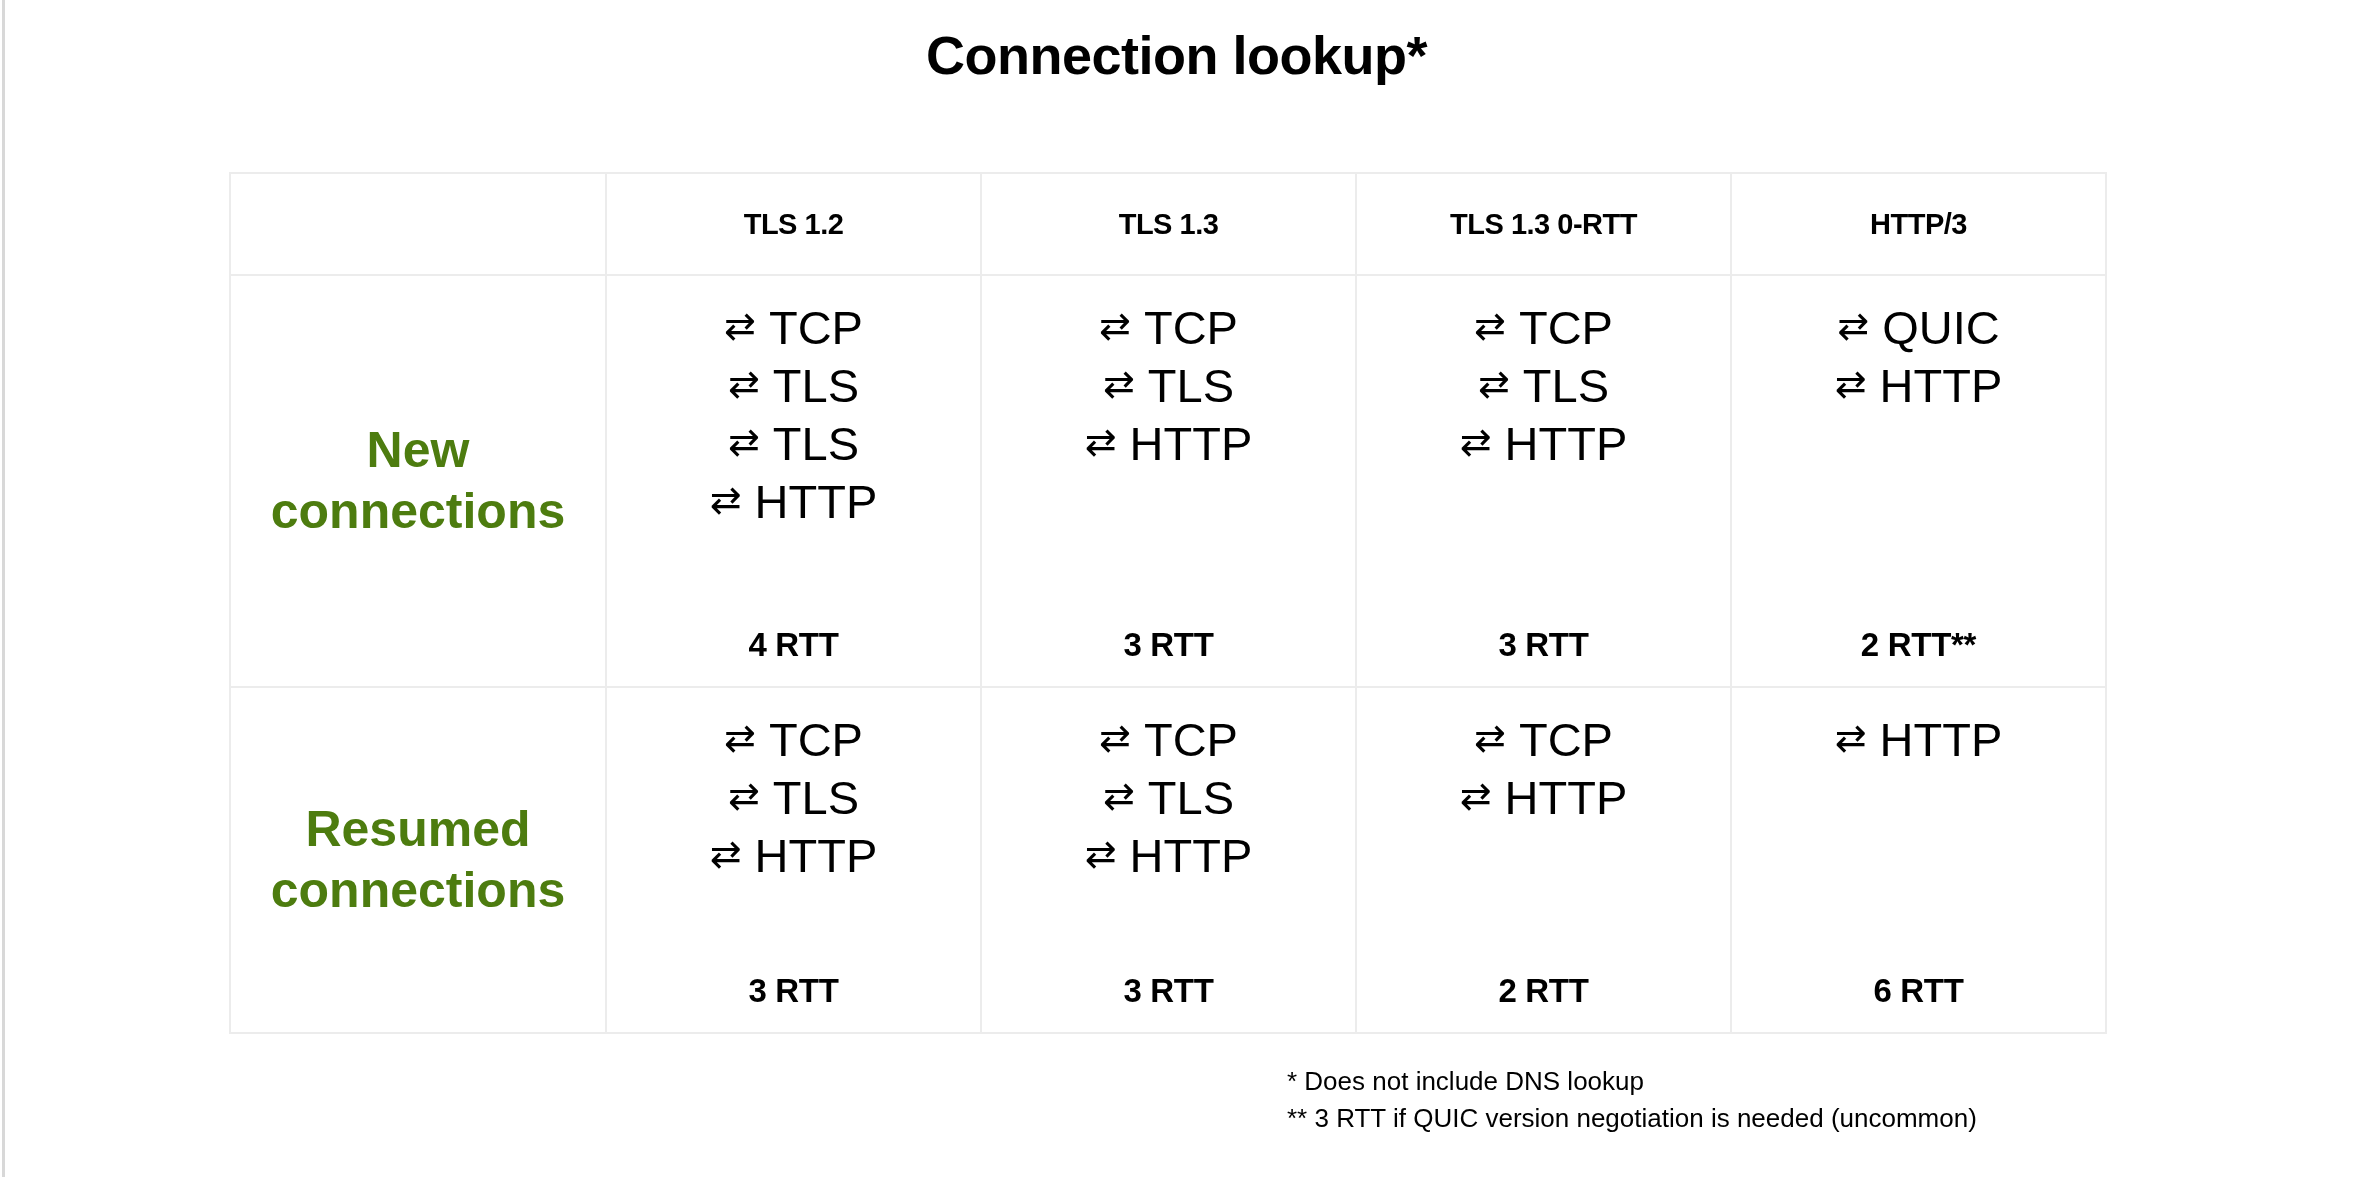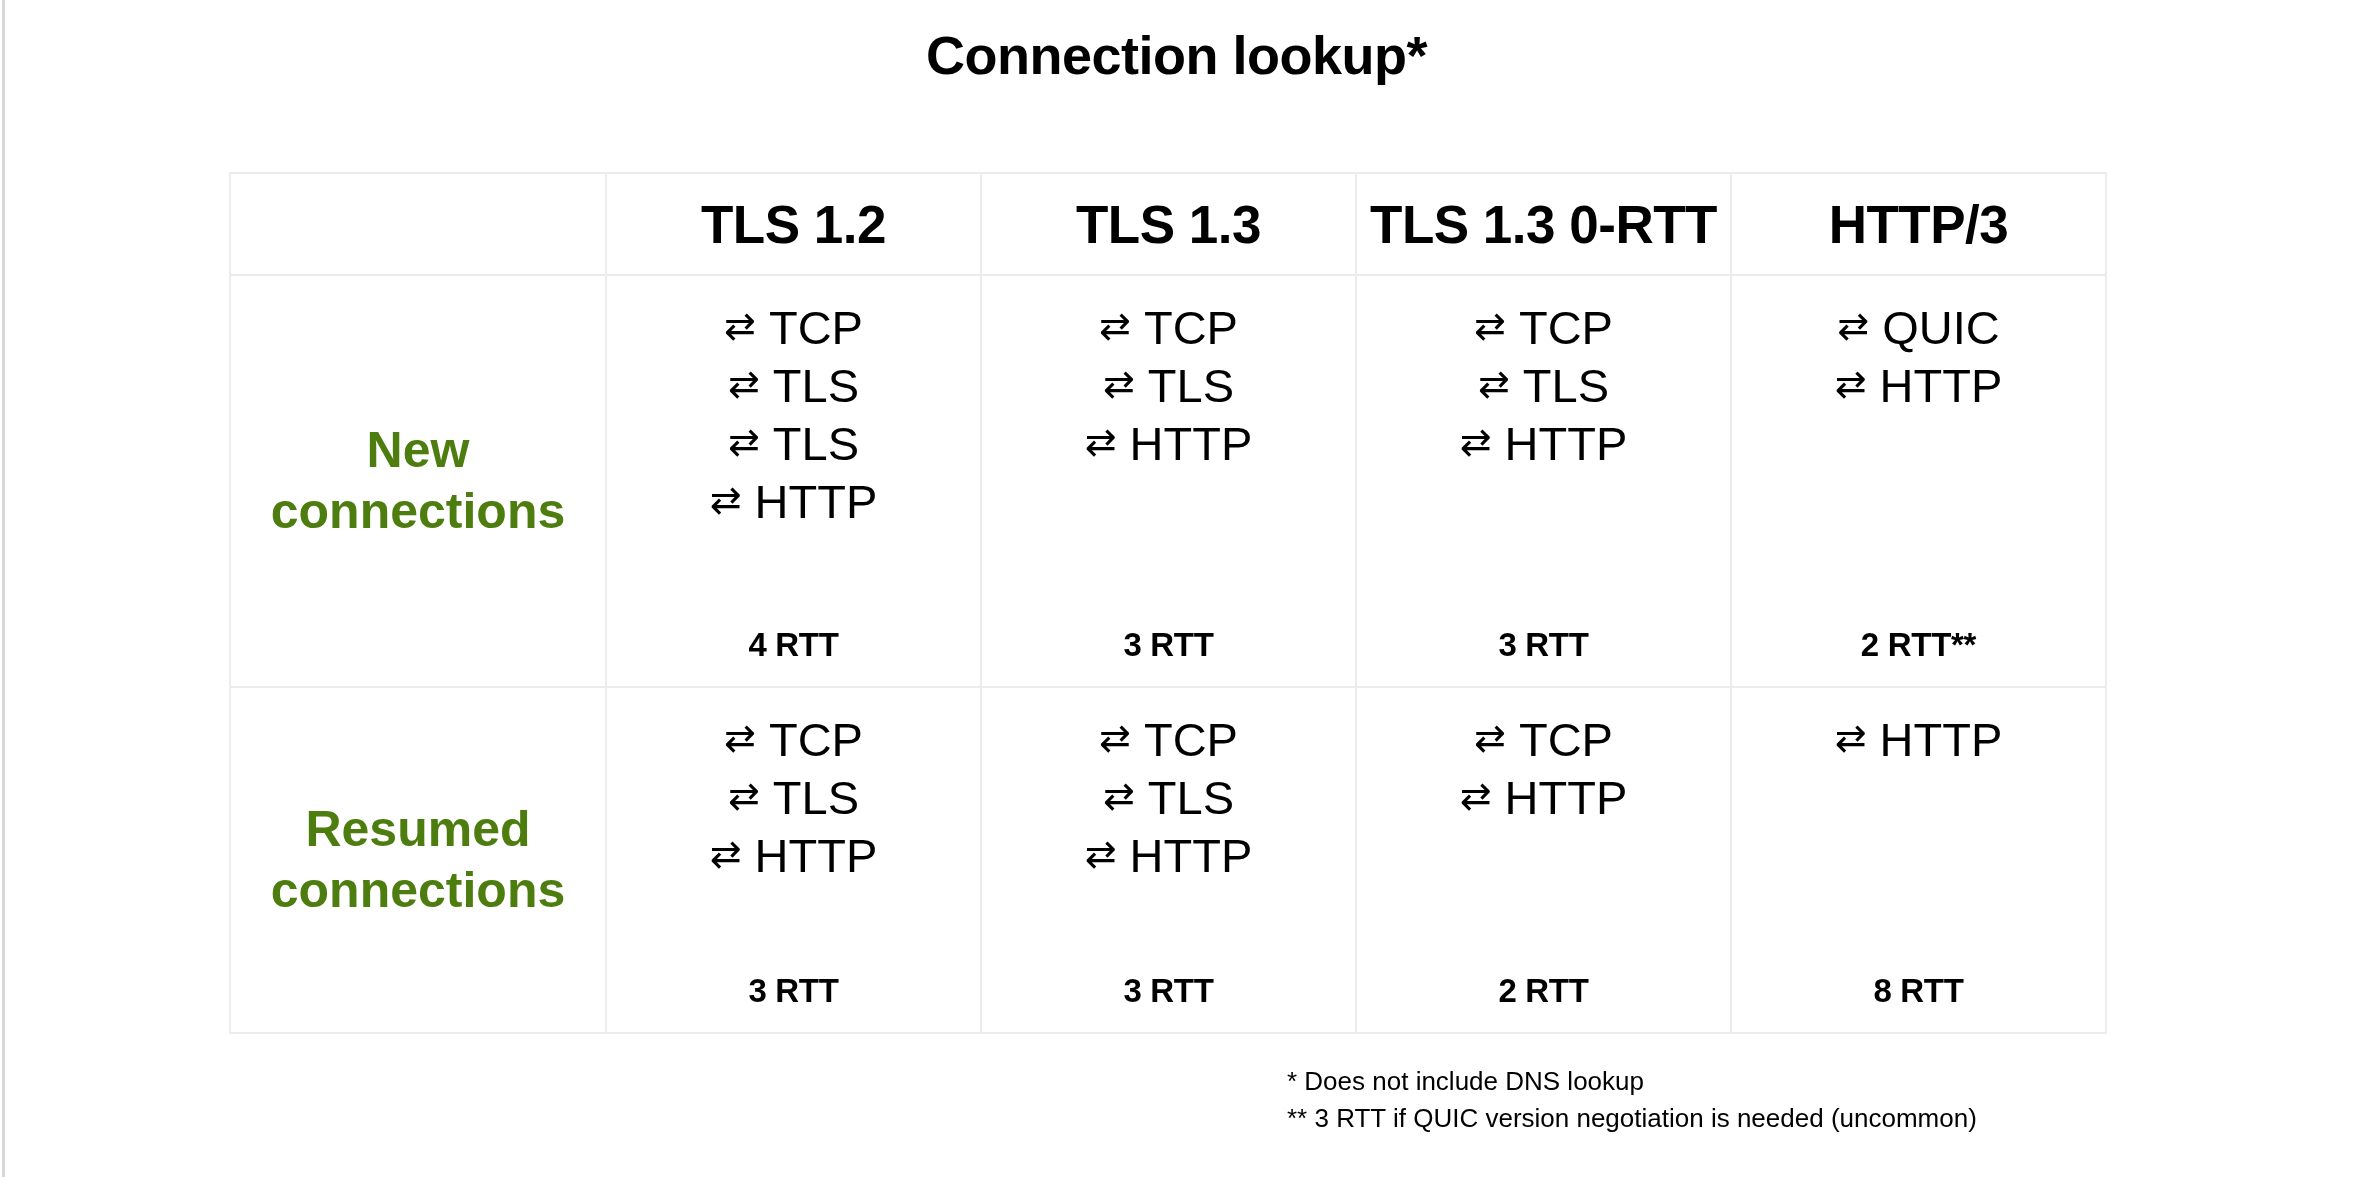--- a/index.html
+++ b/index.html
@@ -64,21 +64,21 @@
     vertical-align: middle;
     background: #fff;
   }
   .col-rowlabel { width: 376px; }
   .col-data     { width: 375px; }
 
   
   .header-row td { height: 100px; }
   .col-header {
     text-align: center;
-    font-size: 53px;
+    font-size: 29px;
     font-weight: bold;
     letter-spacing: -0.5px;
     color: #000;
   }
 
   
   .body-row td { height: 0; }
   .row-label {
     text-align: center;
     font-size: 50px;
@@ -314,21 +314,21 @@
           </div>
         </td>
         <td>
           <div class="cell-inner cell-resumed">
             <div class="step-list">
               <div class="step">
                 <span class="step-arrow">⇄</span>
                 <span class="step-label">HTTP</span>
               </div>
             </div>
-            <div class="rtt-value">8 RTT</div>
+            <div class="rtt-value">6 RTT</div>
           </div>
         </td>
       </tr>
     </tbody>
   </table>
 
   <div id="footnotes">
     <span class="footnote-line">* Does not include DNS lookup</span>
     <span class="footnote-line">** 3 RTT if QUIC version negotiation is needed (uncommon)</span>
   </div>

